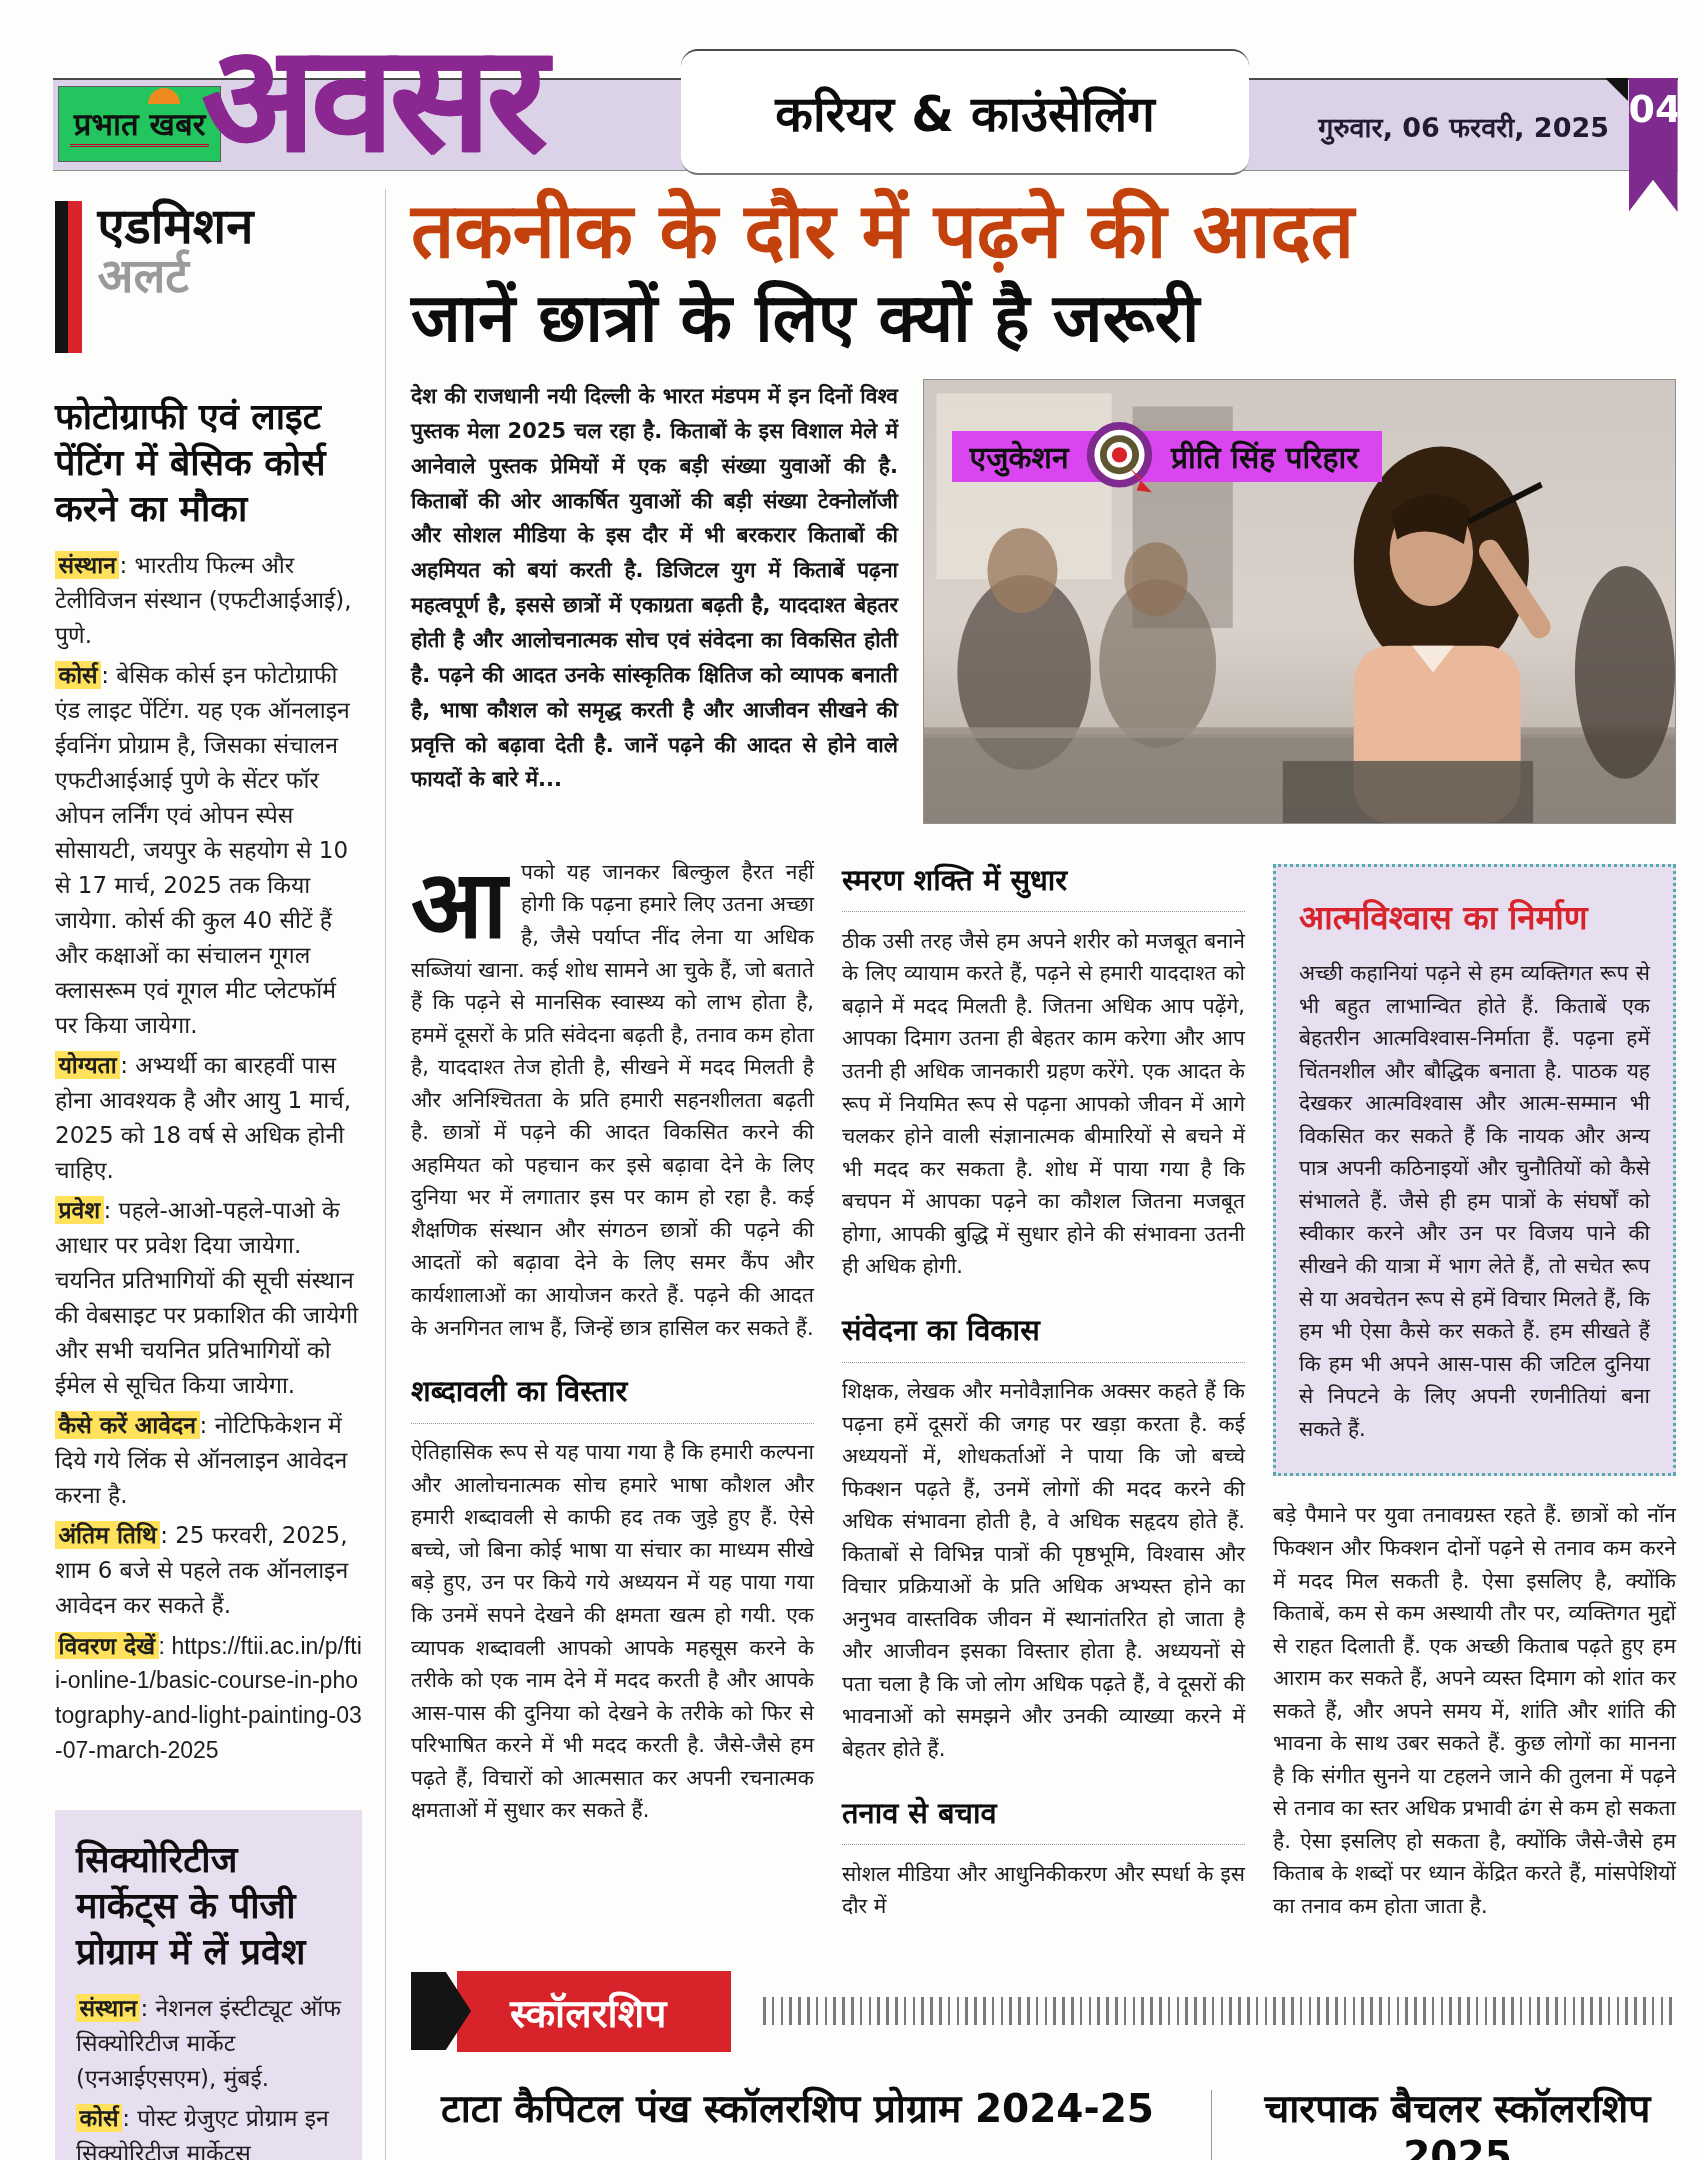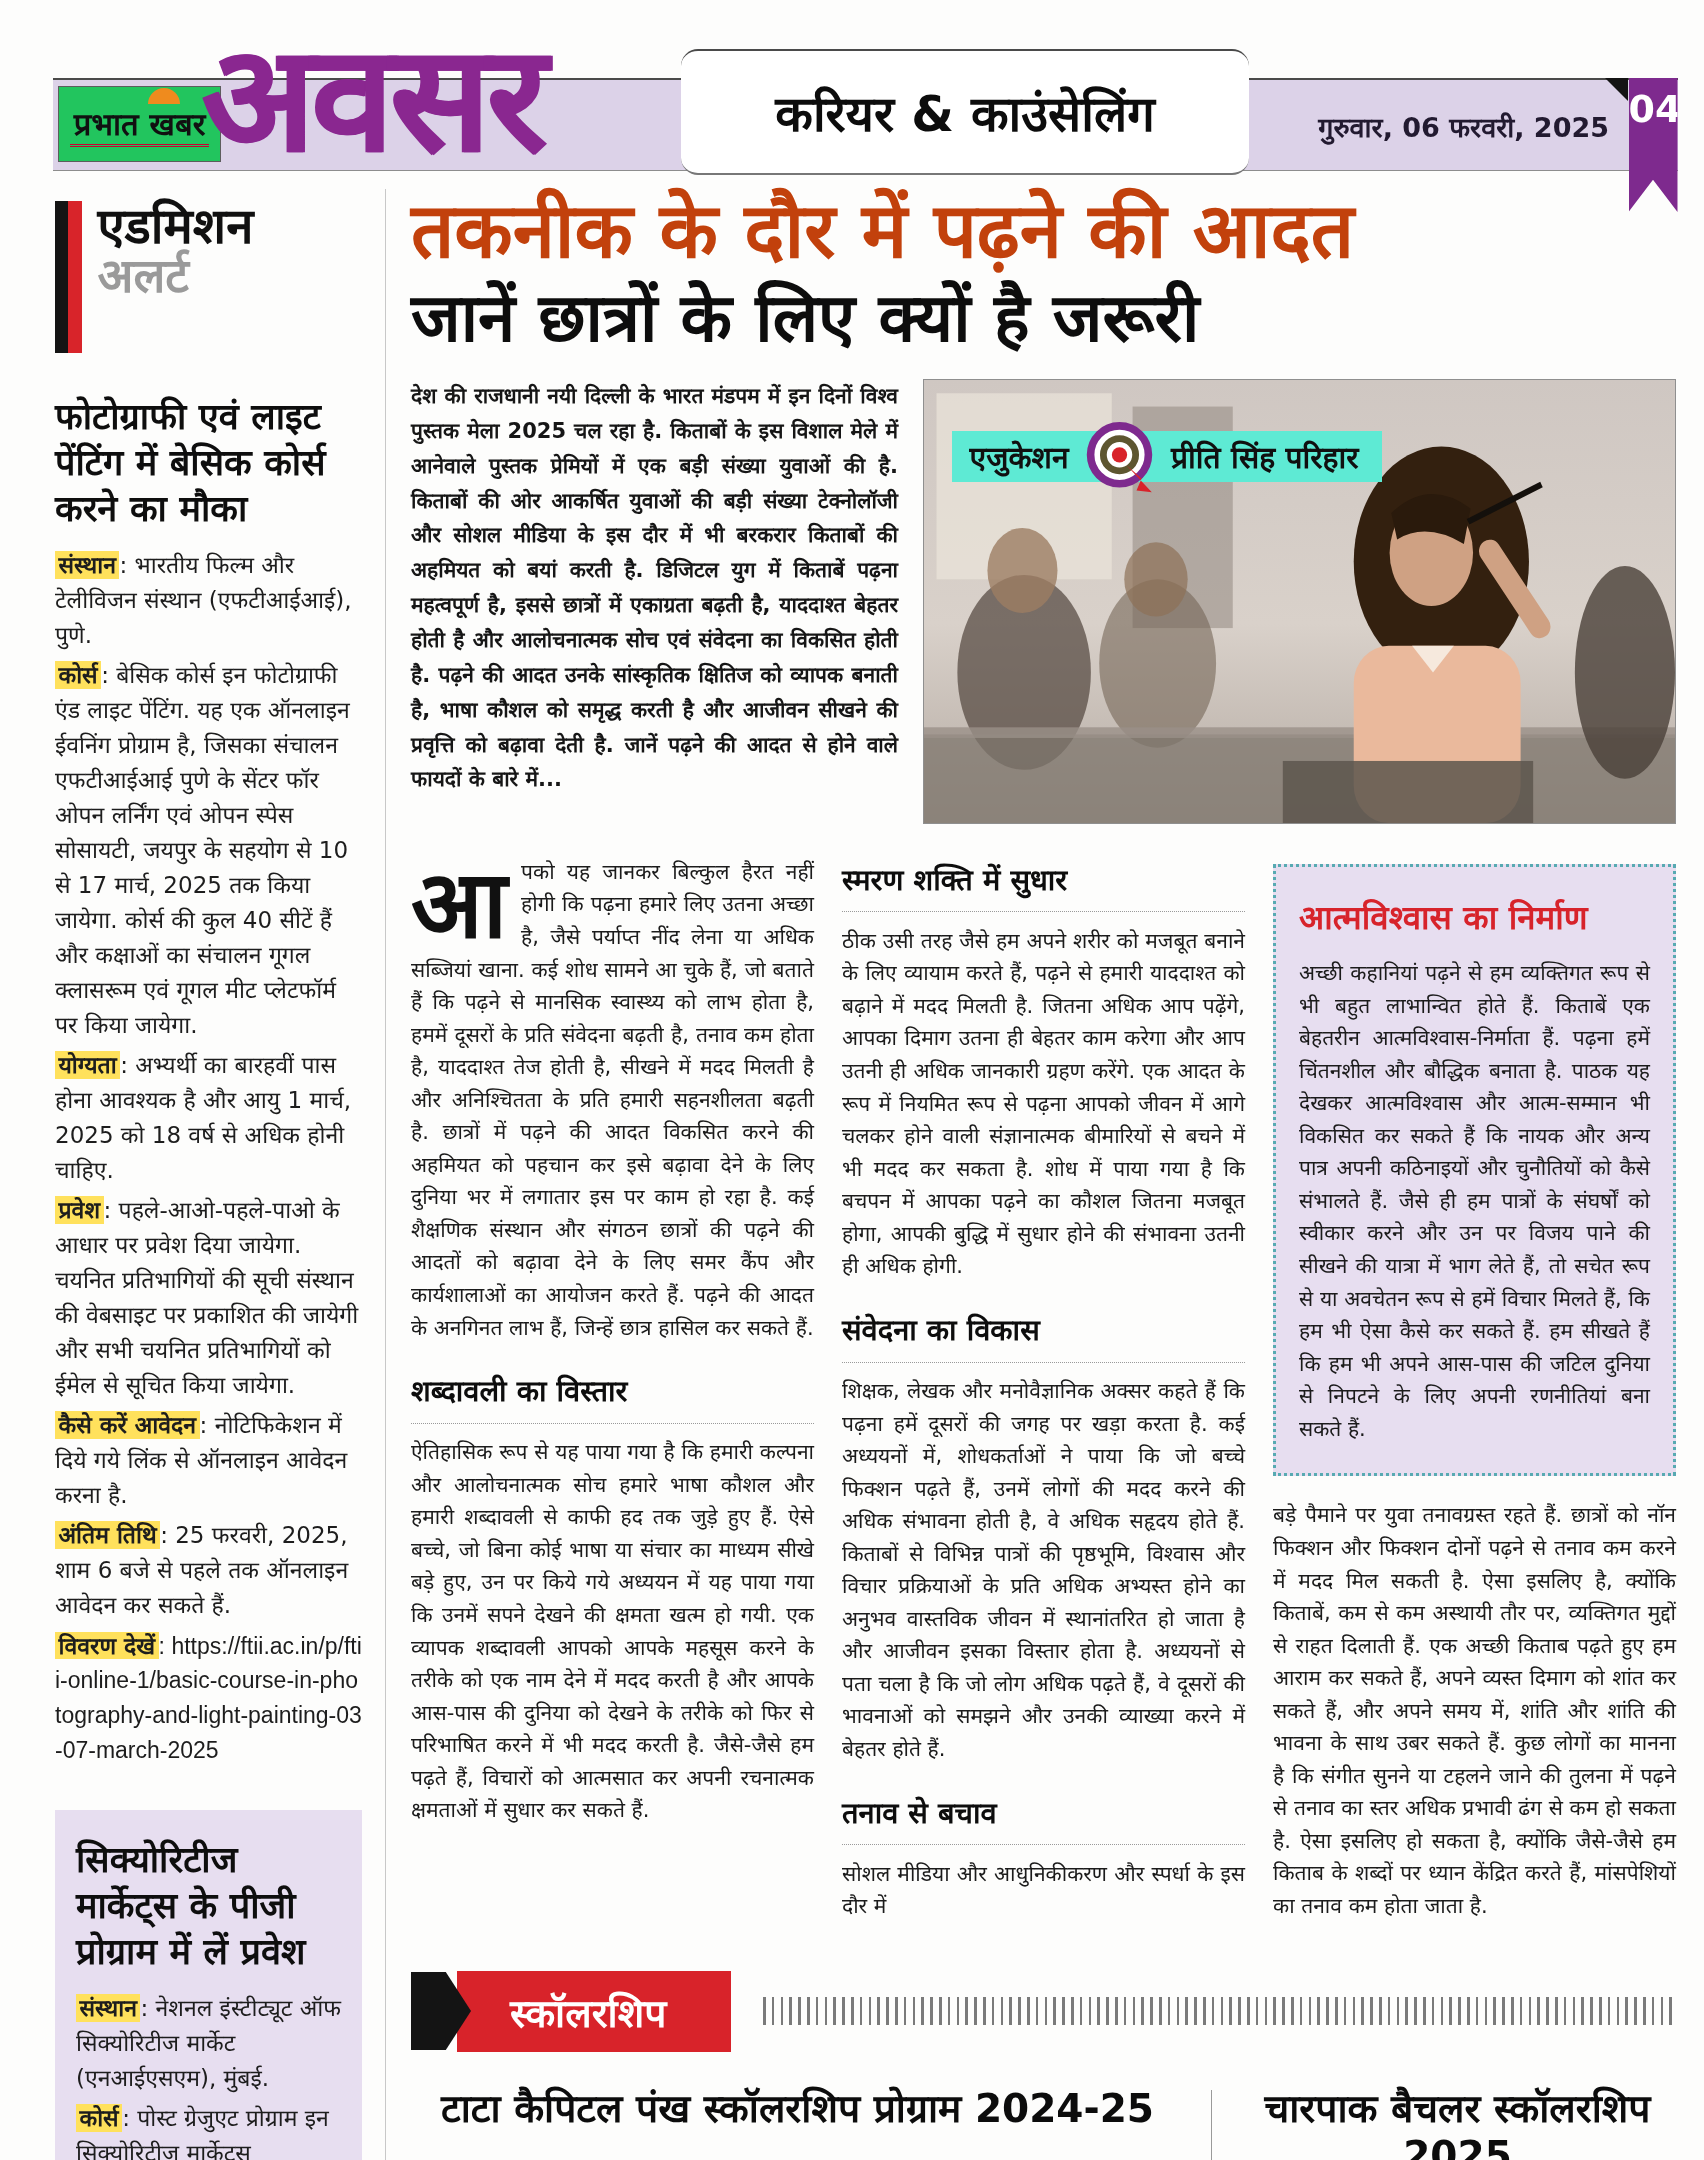--- a/index.html
+++ b/index.html
@@ -42,21 +42,21 @@
   .latin{font-family:"Liberation Sans",sans-serif;word-break:break-all;}
   .purple-box{background:#e7def0;padding:26.5px 21px 23px;margin-top:42px;}
   .purple-box .sb-h1{margin-top:0;}
   
   .headline-red{color:#c2410c;font-size:76px;font-weight:800;line-height:1.1;margin:0;}
   .headline-black{color:#0d0d0d;font-size:67px;font-weight:800;line-height:1.12;margin:8.8px 0 23px;}
   .lead-row{display:flex;gap:25px;}
   .intro{width:487px;flex:none;font-weight:700;font-size:21px;line-height:1.66;text-align:justify;color:#161616;}
   .photo{flex:1;height:443px;position:relative;border:0.9px solid #8f8f8f;overflow:hidden;min-width:0;}
   .badge{position:absolute;top:51px;left:28px;display:flex;align-items:center;gap:14px;
-         background:#5eead4;padding:3.5px 23px 3.5px 17.6px;height:51px;box-sizing:border-box;}
+         background:#d946ef;padding:3.5px 23px 3.5px 17.6px;height:51px;box-sizing:border-box;}
   .badge span{font-size:30px;font-weight:800;color:#101010;white-space:nowrap;}
   .badge svg{height:85px;width:85px;margin:-19.4px -5.3px;}
   
   .body-cols{display:flex;gap:28px;margin-top:32px;}
   .bcol{flex:1;font-size:21px;line-height:1.55;text-align:justify;min-width:0;color:#1b1b1b;}
   .bcol p{margin:0 0 8.8px;}
   .dropcap{float:left;font-size:94px;line-height:.8;font-weight:700;padding:10.6px 14px 0 0;color:#111;}
   .subhead{font-size:29px;font-weight:800;margin:25px 0 12.4px;padding-bottom:8.8px;border-bottom:1.8px dotted #9a9a9a;color:#0d0d0d;}
   .subhead.first{margin-top:1.8px;}
   .confidence-box{background:#e7def0;border:3.5px dotted #57aab2;border-radius:0;padding:25px 23px 19.4px;margin:8px 0 23px;}

